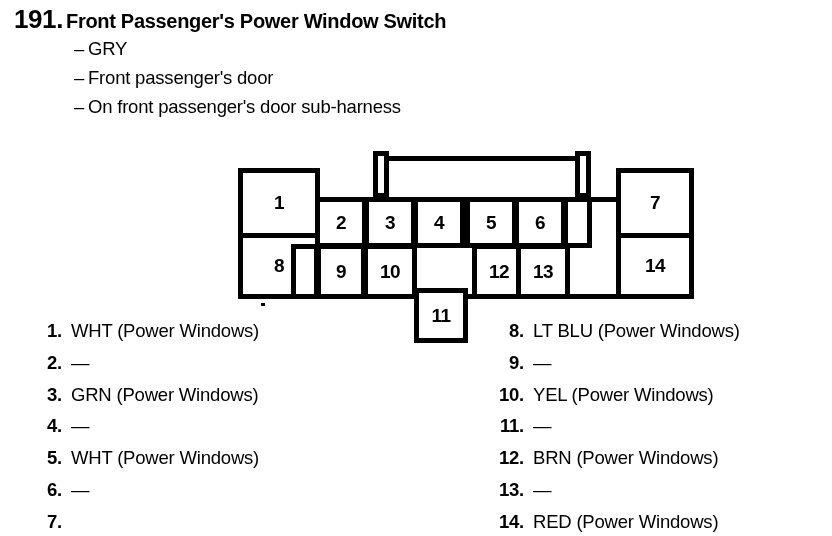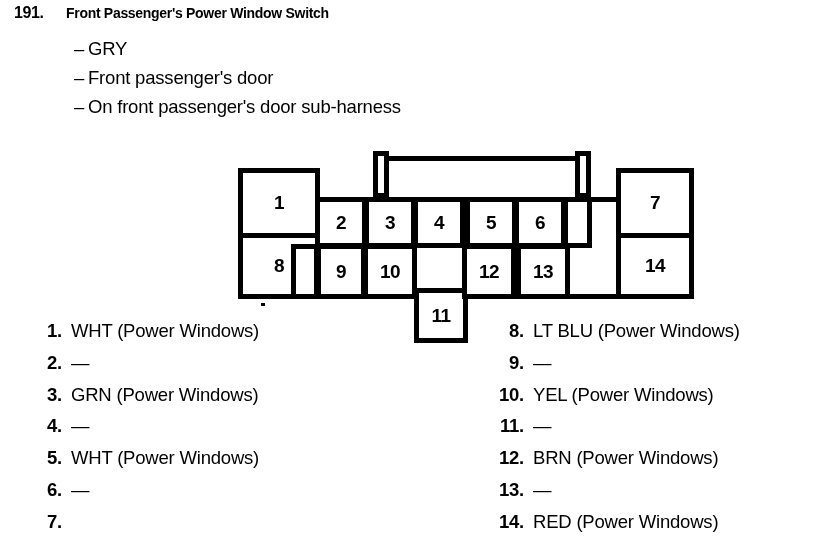--- a/index.html
+++ b/index.html
@@ -26,28 +26,28 @@
   }
   #title-row {
     position: absolute;
     left: 14px;
     top: 4px;
     display: flex;
     align-items: baseline;
     white-space: nowrap;
   }
   #title-number {
-    font-size: 16px;
+    font-size: 26px;
     font-weight: bold;
     letter-spacing: -0.4px;
     width: 52px;
     display: inline-block;
   }
   #title-text {
-    font-size: 14px;
+    font-size: 20px;
     font-weight: bold;
     letter-spacing: -0.3px;
   }
   .sub-line {
     position: absolute;
     left: 74px;
     font-size: 18.5px;
     font-weight: normal;
     letter-spacing: -0.2px;
     white-space: nowrap;
@@ -126,21 +126,21 @@
   #cell-5  { left: 227px; width: 52px; }
   #cell-6  { left: 276px; width: 52px; }
   #cell-blank-mid { left: 325px; width: 29px; }
 
   
   .row-bot { top: 98px; height: 55px; }
   #cell-blank-bot { left: 53px;  width: 28px; }
   #cell-9  { left: 78px;  width: 50px; }
   #cell-10 { left: 125px; width: 54px; }
   #cell-11 { left: 176px; width: 54px; margin-top: 44px; }
-  #cell-12 { left: 224px; width: 54px; }
+  #cell-12 { left: 234px; width: 54px; }
   #cell-13 { left: 278px; width: 54px; }
 
   
   #latch-bar {
     position: absolute;
     left: 140px;
     top: 10px;
     width: 208px;
     height: 44px;
     box-sizing: border-box;

